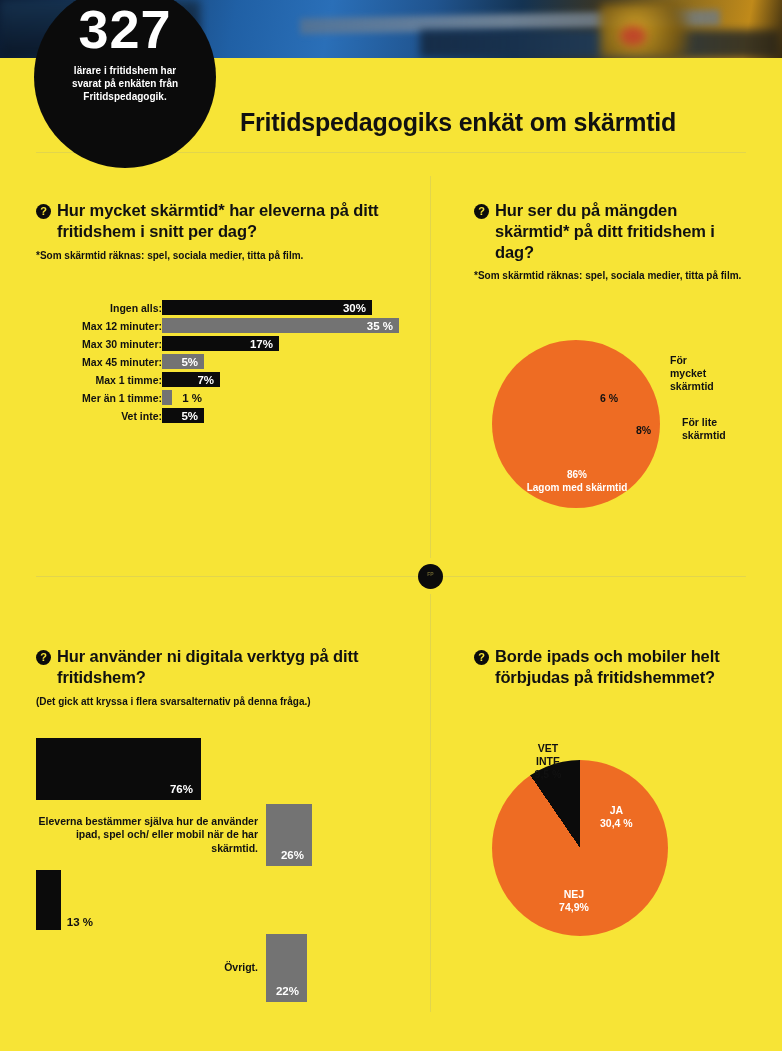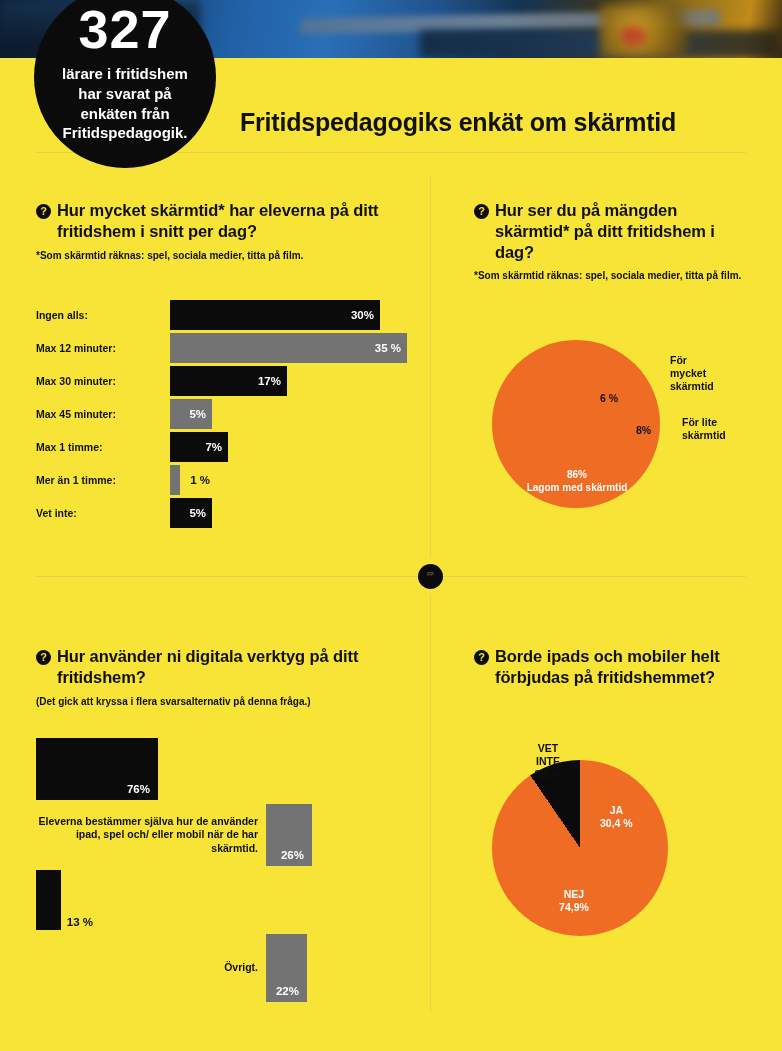--- a/index.html
+++ b/index.html
@@ -52,21 +52,21 @@
     z-index:5;
   }
   .badge-number {
     margin-top:16px;
     font-size:54px; font-weight:bold; letter-spacing:1px;
     line-height:1;
     font-family:"Liberation Sans", sans-serif;
   }
   .badge-sub {
     margin-top:8px;
-    font-size:15px; font-weight:bold; line-height:1.32;
+    font-size:10px; font-weight:bold; line-height:1.32;
     padding:0 26px;
   }
 
   
   .header-title {
     position:absolute; left:240px; top:108px;
     font-size:25px; font-weight:bold; color:#111; letter-spacing:-0.2px;
   }
   .rule {
     position:absolute; background:#E2D54C; height:1px;
@@ -106,25 +106,25 @@
 
   .q1 { left:36px; top:200px; width:380px; }
   .q2 { left:474px; top:200px; width:280px; }
   .q3 { left:36px; top:646px; width:380px; }
   .q4 { left:474px; top:646px; width:280px; }
 
   
   .hbars { position:absolute; left:36px; top:300px; width:390px; }
   .hrow { display:flex; align-items:center; margin-bottom:3px; }
   .hrow .lbl {
-    width:126px; text-align:left; padding-right:8px;
+    width:126px; text-align:right; padding-right:0;
     font-size:10.5px; font-weight:bold; color:#111;
   }
   .hrow .bar {
-    height:30px; position:relative;
+    height:15px; position:relative;
     display:flex; align-items:center; justify-content:flex-end;
   }
   .hrow .bar .val {
     font-size:11.5px; font-weight:bold; color:#fff;
     padding-right:6px; white-space:nowrap;
   }
   .hrow .bar.outside .val { color:#111; position:absolute; right:-30px; padding-right:0; }
   .bk { background:#0B0B0B; }
   .og { background:#737373; }
 
@@ -271,21 +271,21 @@
 <div class="qblock q3">
   <div class="q-head">
     <div class="q-icon">?</div>
     <div class="q-text">Hur använder ni digitala verktyg på ditt fritidshem?</div>
   </div>
   <div class="q-note">(Det gick att kryssa i flera svarsalternativ på denna fråga.)</div>
 </div>
 
 <div class="vbars" id="q3bars">
     <div class="vrow">
-      <div class="vbar bk" style="width: 122px; height: 62px;">
+      <div class="vbar bk" style="width: 136px; height: 62px; padding-left: 29px;">
         <div class="vval">76%</div>
       </div>
     </div>
     <div class="vrow">
       <div class="vlbl" style="height: 62px;">Eleverna bestämmer själva hur de använder ipad, spel och/ eller mobil när de har skärmtid.</div>
       <div class="vbar og" style="width: 46px; height: 62px;">
         <div class="vval">26%</div>
       </div>
     </div>
     <div class="vrow">

